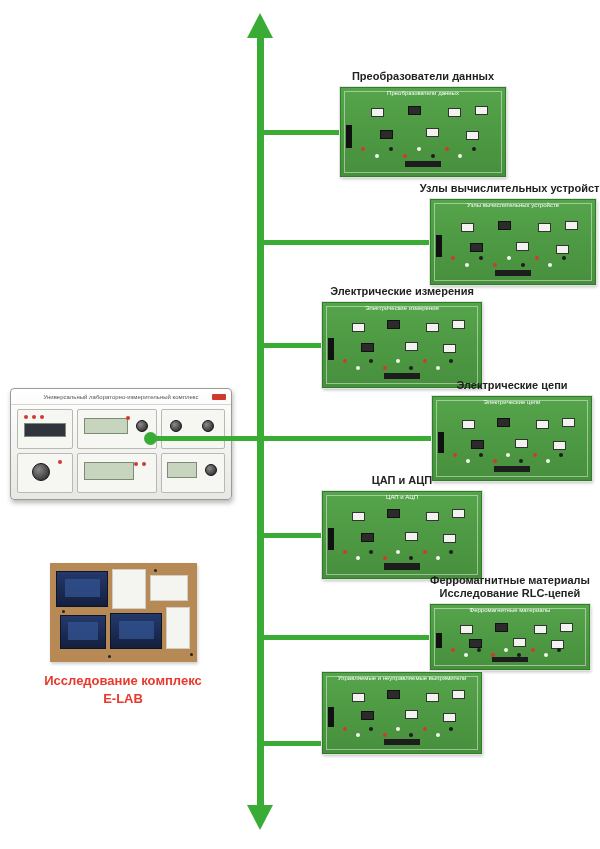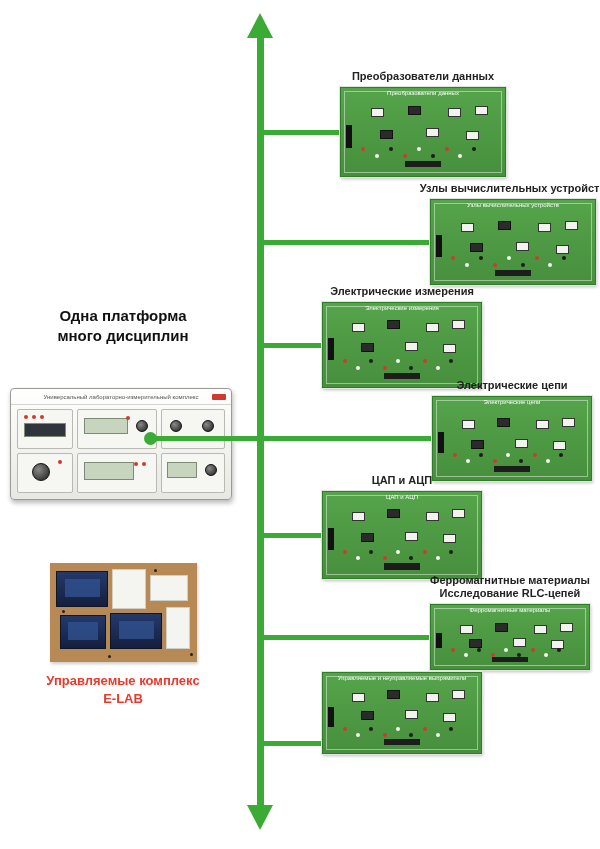--- a/index.html
+++ b/index.html
@@ -76,22 +76,20 @@
   <div class="arrowhead down"></div>
 
   <div class="branch" style="left:260px;top:130px;width:84px"></div>
   <div class="branch" style="left:260px;top:240px;width:174px"></div>
   <div class="branch" style="left:260px;top:343px;width:66px"></div>
   <div class="branch" style="left:148px;top:436px;width:288px"></div>
   <div class="branch" style="left:260px;top:533px;width:66px"></div>
   <div class="branch" style="left:260px;top:635px;width:174px"></div>
   <div class="branch" style="left:260px;top:741px;width:66px"></div>
 
-  <div class="heading">Одна платформа
-много дисциплин</div>
 
   <div class="device">
     <div class="device-top">
       <span class="device-title">Универсальный лабораторно-измерительный комплекс</span>
       <span class="device-brand"></span>
     </div>
     <div class="device-body">
       <div class="dp">
         <div class="led" style="left:6px;top:5px"></div>
         <div class="led" style="left:14px;top:5px"></div>
@@ -129,21 +127,21 @@
     <div class="sw-paper" style="left:62px;top:6px;width:34px;height:40px"></div>
     <div class="sw-paper" style="left:100px;top:12px;width:38px;height:26px"></div>
     <div class="sw-scr" style="left:10px;top:52px;width:46px;height:34px"></div>
     <div class="sw-scr" style="left:60px;top:50px;width:52px;height:36px"></div>
     <div class="sw-paper" style="left:116px;top:44px;width:24px;height:42px"></div>
     <div class="sw-dot" style="left:12px;top:47px"></div>
     <div class="sw-dot" style="left:58px;top:92px"></div>
     <div class="sw-dot" style="left:104px;top:6px"></div>
     <div class="sw-dot" style="left:140px;top:90px"></div>
   </div>
-  <div class="software-label">Управляемые комплекс
+  <div class="software-label">Исследование комплекс
 E-LAB</div>
 
   <div class="module" style="left:320px;top:70px;width:206px">
     <div class="module-label">Преобразователи данных</div>
     <div class="board" style="width:166px;height:90px">
       <div class="board-title">Преобразователи данных</div>
       <div class="board-body">
           <div class="pcb-conn" style="left: 0px; top: 35%; height: 32%;"></div>
           <div class="pcb-chip" style="left: 16%; top: 12%;"></div>
           <div class="pcb-chip-dark" style="left: 40%; top: 8%;"></div>

